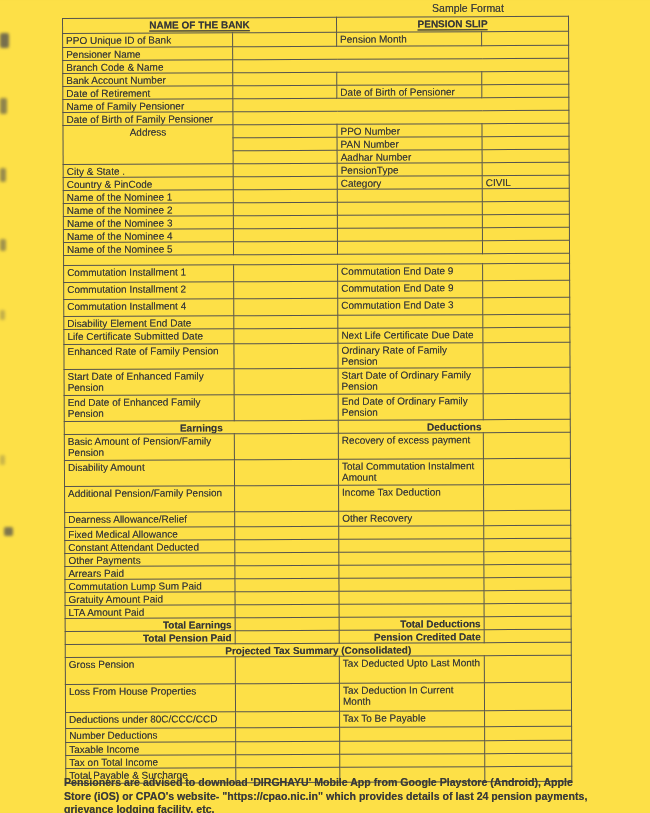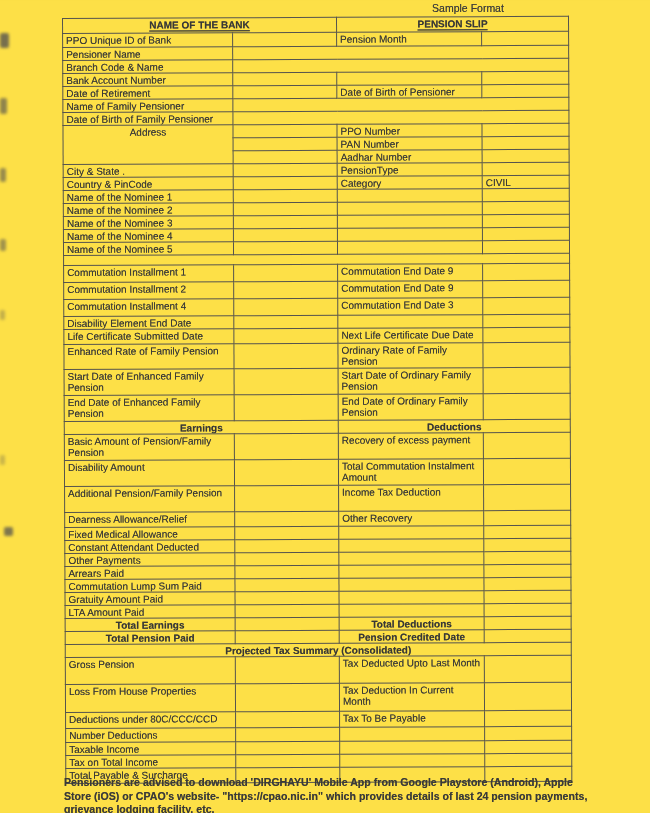--- a/index.html
+++ b/index.html
@@ -36,21 +36,21 @@
     font-size:10px;line-height:11px;color:#383836;
     padding:1px 3px 0 3px;vertical-align:top;
     overflow:hidden;white-space:normal;
     text-shadow:0 0 .6px rgba(70,70,66,.7);
   }
   td.lab{text-align:left;}
   td.labc{text-align:center;vertical-align:middle;}
   td.val{}
   td.hdr{font-weight:bold;text-align:center;text-decoration:underline;text-underline-offset:2px;vertical-align:middle;font-size:10.5px;}
   td.sec{font-weight:bold;text-align:center;vertical-align:middle;font-size:10.5px;}
-  td.b{font-weight:bold;text-align:center;font-size:10.2px;}
+  td.b{font-weight:bold;text-align:right;font-size:10.2px;}
   .footer-note{
     position:absolute;left:64px;top:776px;width:528px;
     font-size:10.6px;line-height:1.28;font-weight:bold;color:#3a3a38;
     text-shadow:0 0 .6px rgba(70,70,66,.7);
   }
 </style>
 </head>
 <body>
 
 <div class="page">

